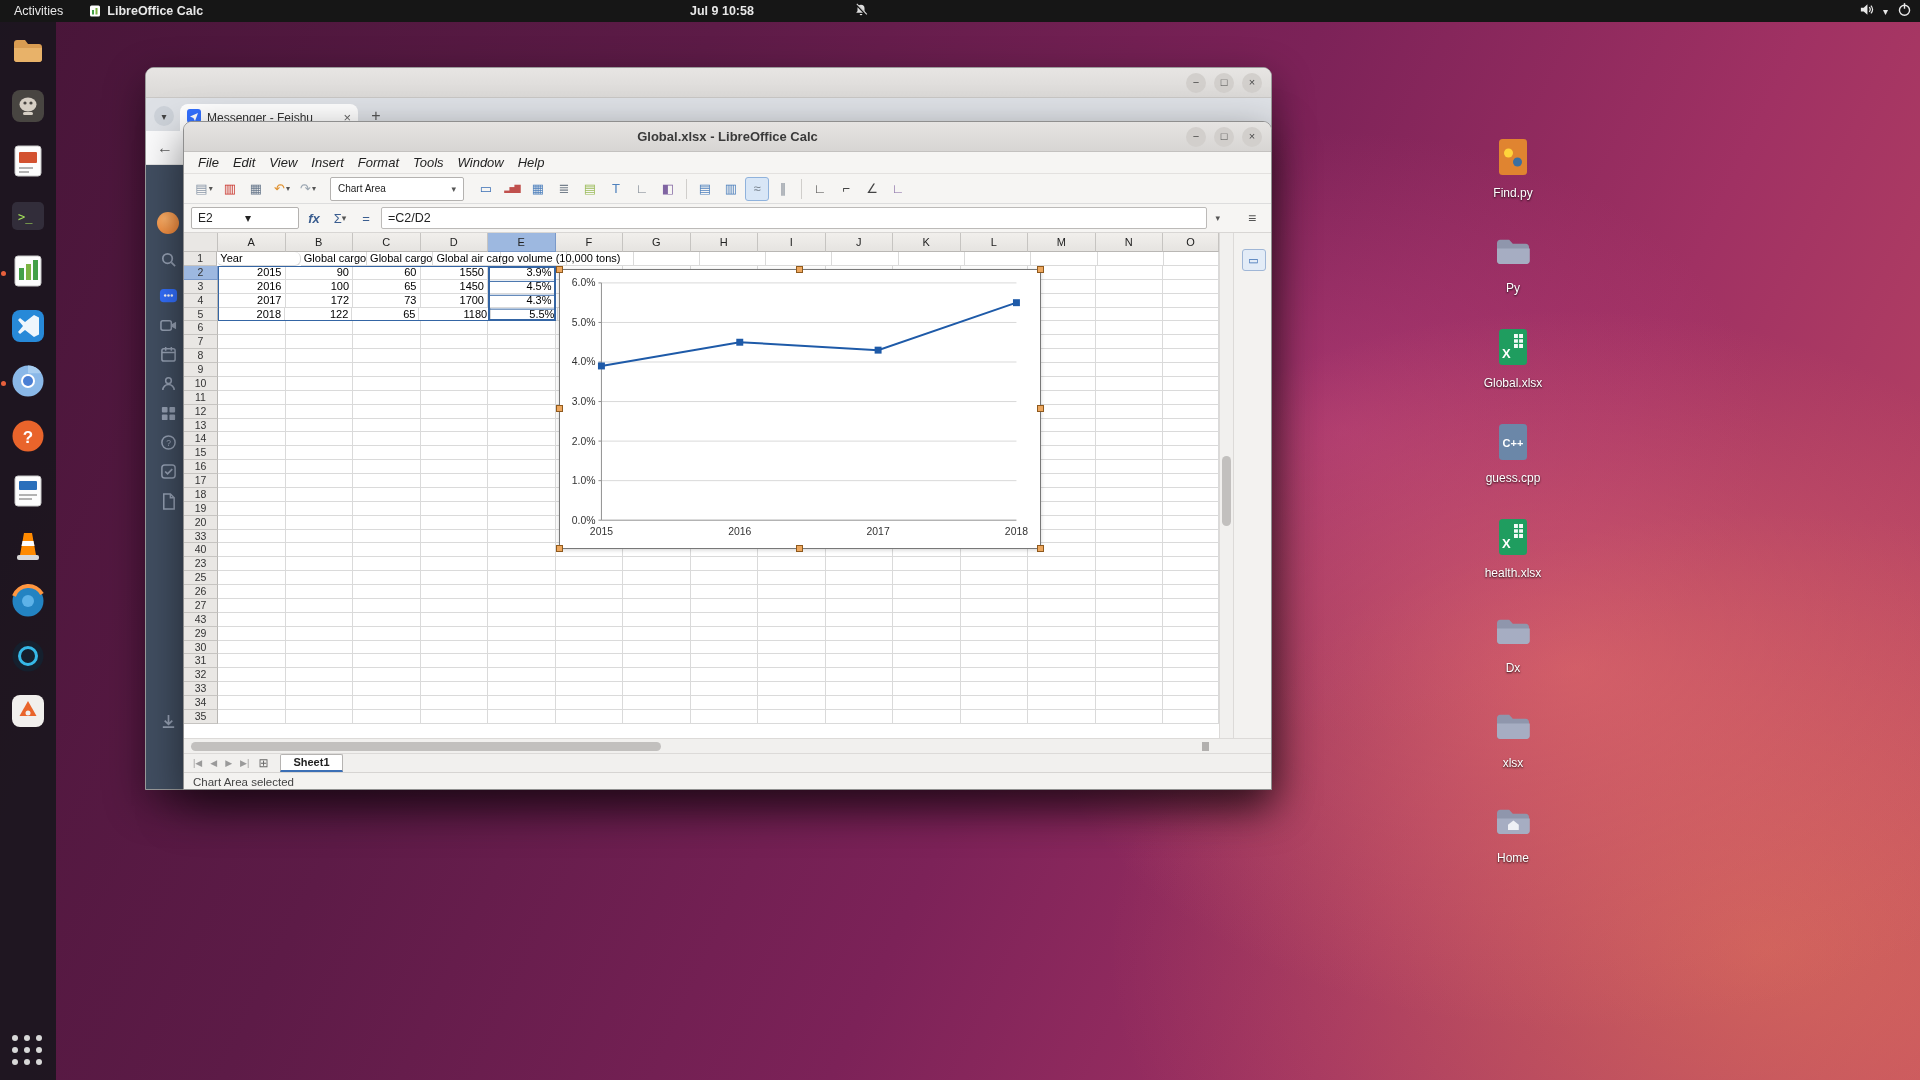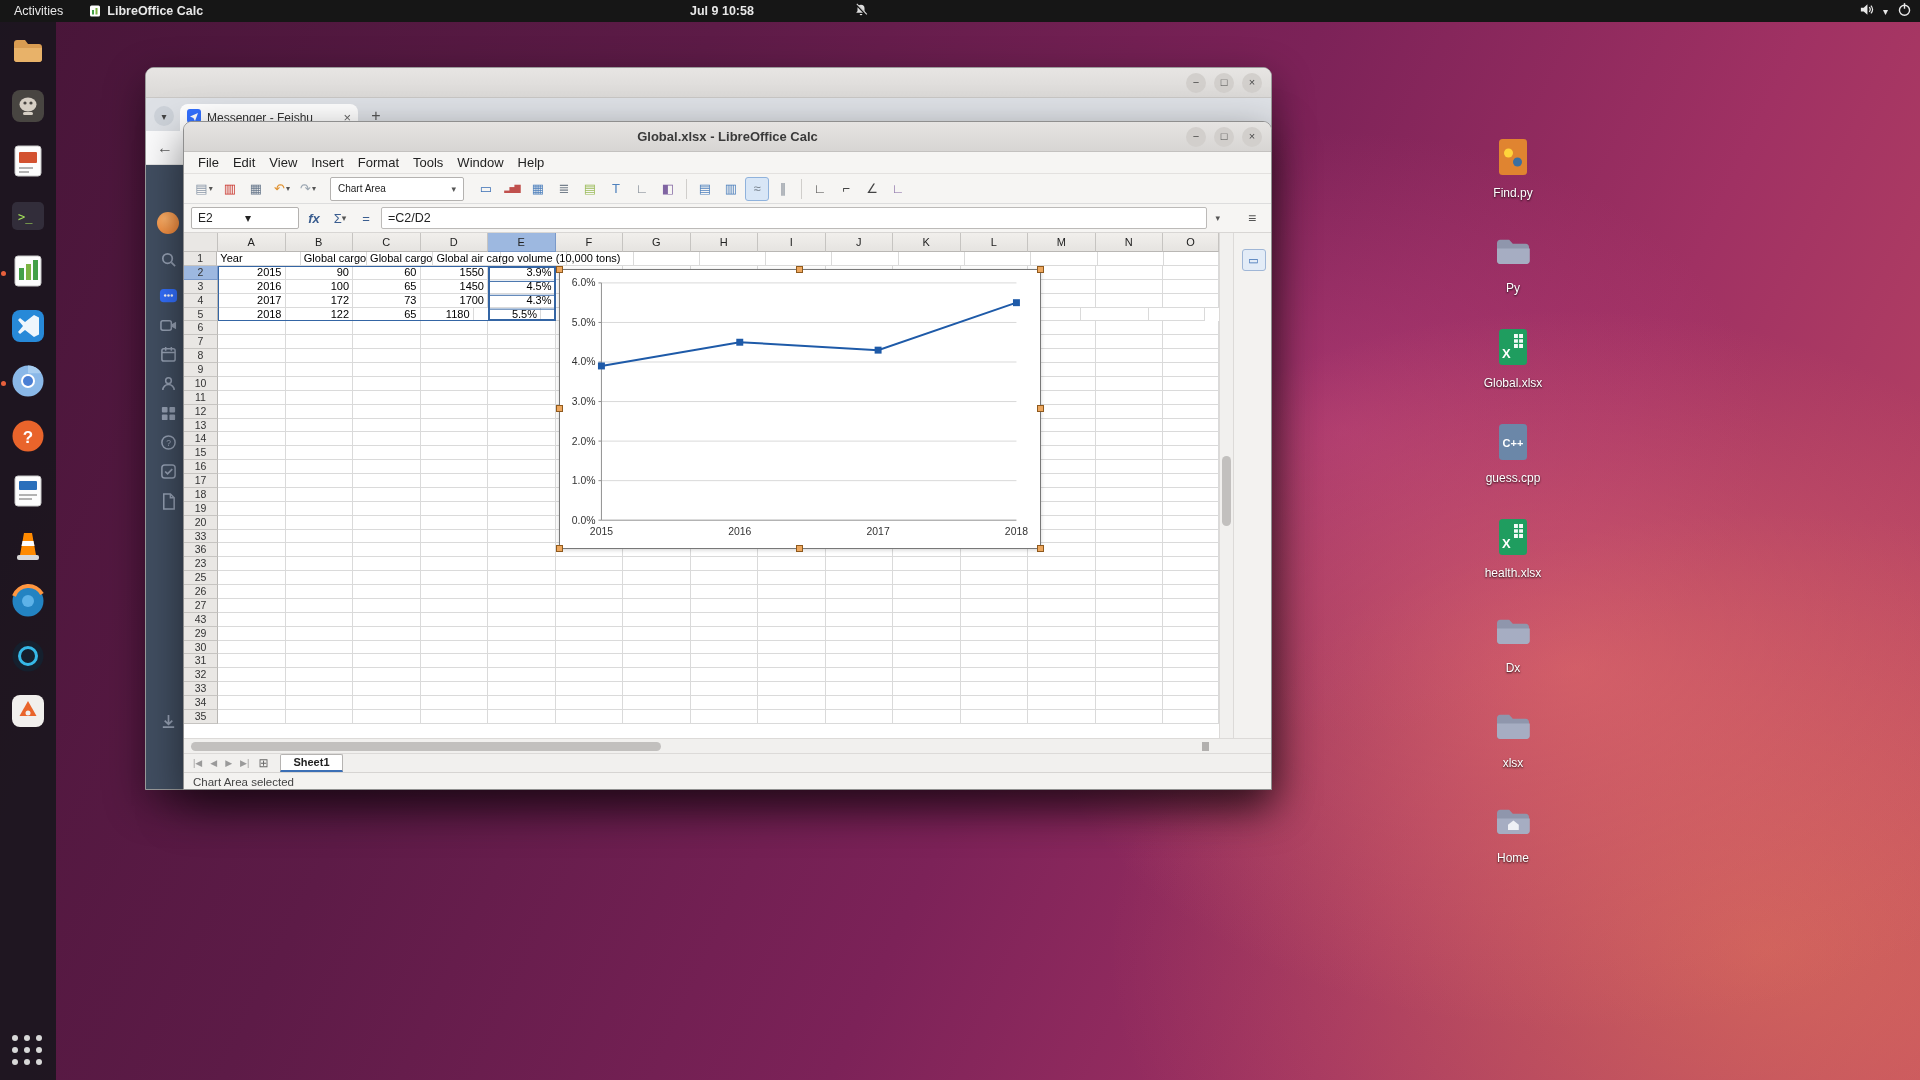--- a/index.html
+++ b/index.html
@@ -69,21 +69,21 @@
   .fs-avatar { width:22px; height:22px; border-radius:50%; background:radial-gradient(circle at 35% 30%,#ffb36b,#f08030); }
 
   
   .calc-window { position:absolute; left:183px; top:121px; width:1089px; height:669px; z-index:20;
     border-radius:9px 9px 0 0; border:1px solid #8f8f8f; box-shadow:0 16px 44px rgba(0,0,0,.5);
     background:#f6f5f3; overflow:hidden; }
   .lo-titlebar { height:30px; background:linear-gradient(#e6e4e2,#d7d5d3); position:relative;
     display:flex; align-items:center; border-bottom:1px solid #c3c1bf; }
   .lo-title { position:absolute; left:0; right:0; text-align:center; font-size:13px; font-weight:700; color:#3a3a3a; }
   .lo-menubar { height:22px; background:#f6f5f3; display:flex; align-items:flex-end; padding-left:7px;
-    border-bottom:1px solid #e3e1df; }
+    border-bottom:1px solid #e3e1df;font-style:italic; }
   .menu-item { padding:0 7px; font-size:13px; color:#222; line-height:21px; }
   .lo-toolbar { height:30px; background:#f6f5f3; border-bottom:1px solid #ddd; display:flex;
     align-items:center; padding:0 8px; gap:2px; }
   .tb-btn { height:24px; min-width:24px; padding:0 2px; display:flex; align-items:center;
     justify-content:center; border-radius:3px; border:1px solid transparent; }
   .tb-btn.active { background:#d8e6f6; border-color:#8fb2dc; }
   .tb-glyph { font-size:13px; line-height:1; }
   .tb-glyph.bars { font-size:8px; letter-spacing:-1px; }
   .tb-dd { font-size:8px; color:#555; margin-left:1px; }
   .tb-sep { width:1px; height:20px; background:#d0cecb; margin:0 4px; }
@@ -434,21 +434,21 @@
             <div class="g-colh" style="width: 67.5px;">I</div>
             <div class="g-colh" style="width: 67.5px;">J</div>
             <div class="g-colh" style="width: 67.5px;">K</div>
             <div class="g-colh" style="width: 67.5px;">L</div>
             <div class="g-colh" style="width: 67.5px;">M</div>
             <div class="g-colh" style="width: 67.5px;">N</div>
             <div class="g-colh" style="width: 56px;">O</div>
           </div>
           <div class="g-row">
             <div class="g-rowh">1</div>
-            <div class="g-cell" style="width: 85px;">Year</div>
+            <div class="g-cell" style="width: 85px; border-radius: 6px;">Year</div>
             <div class="g-cell clip" style="width: 67.5px;">Global cargo t</div>
             <div class="g-cell clip" style="width: 67.5px;">Global cargo t</div>
             <div class="g-cell spill" style="width: 67.5px;">Global air cargo volume (10,000 tons)</div>
             <div class="g-cell" style="width: 67.5px;"></div>
             <div class="g-cell" style="width: 67.5px;"></div>
             <div class="g-cell" style="width: 67.5px;"></div>
             <div class="g-cell" style="width: 67.5px;"></div>
             <div class="g-cell" style="width: 67.5px;"></div>
             <div class="g-cell" style="width: 67.5px;"></div>
             <div class="g-cell" style="width: 67.5px;"></div>
@@ -509,21 +509,21 @@
             <div class="g-cell" style="width: 67.5px;"></div>
             <div class="g-cell" style="width: 67.5px;"></div>
             <div class="g-cell" style="width: 67.5px;"></div>
             <div class="g-cell" style="width: 56px;"></div>
           </div>
           <div class="g-row">
             <div class="g-rowh">5</div>
             <div class="g-cell num" style="width: 67.5px;">2018</div>
             <div class="g-cell num" style="width: 67.5px;">122</div>
             <div class="g-cell num" style="width: 67.5px;">65</div>
-            <div class="g-cell num" style="width: 53px;">1180</div>
+            <div class="g-cell num" style="width: 72px;">1180</div>
             <div class="g-cell num" style="width: 67.5px;">5.5%</div>
             <div class="g-cell" style="width: 67.5px;"></div>
             <div class="g-cell" style="width: 67.5px;"></div>
             <div class="g-cell" style="width: 67.5px;"></div>
             <div class="g-cell" style="width: 67.5px;"></div>
             <div class="g-cell" style="width: 67.5px;"></div>
             <div class="g-cell" style="width: 67.5px;"></div>
             <div class="g-cell" style="width: 67.5px;"></div>
             <div class="g-cell" style="width: 67.5px;"></div>
             <div class="g-cell" style="width: 67.5px;"></div>
@@ -811,21 +811,21 @@
             <div class="g-cell" style="width: 67.5px;"></div>
             <div class="g-cell" style="width: 67.5px;"></div>
             <div class="g-cell" style="width: 67.5px;"></div>
             <div class="g-cell" style="width: 67.5px;"></div>
             <div class="g-cell" style="width: 67.5px;"></div>
             <div class="g-cell" style="width: 67.5px;"></div>
             <div class="g-cell" style="width: 67.5px;"></div>
             <div class="g-cell" style="width: 56px;"></div>
           </div>
           <div class="g-row">
-            <div class="g-rowh">36</div>
+            <div class="g-rowh">40</div>
             <div class="g-cell" style="width: 67.5px;"></div>
             <div class="g-cell" style="width: 67.5px;"></div>
             <div class="g-cell" style="width: 67.5px;"></div>
             <div class="g-cell" style="width: 67.5px;"></div>
             <div class="g-cell" style="width: 67.5px;"></div>
             <div class="g-cell" style="width: 67.5px;"></div>
             <div class="g-cell" style="width: 67.5px;"></div>
             <div class="g-cell" style="width: 67.5px;"></div>
             <div class="g-cell" style="width: 67.5px;"></div>
             <div class="g-cell" style="width: 67.5px;"></div>

